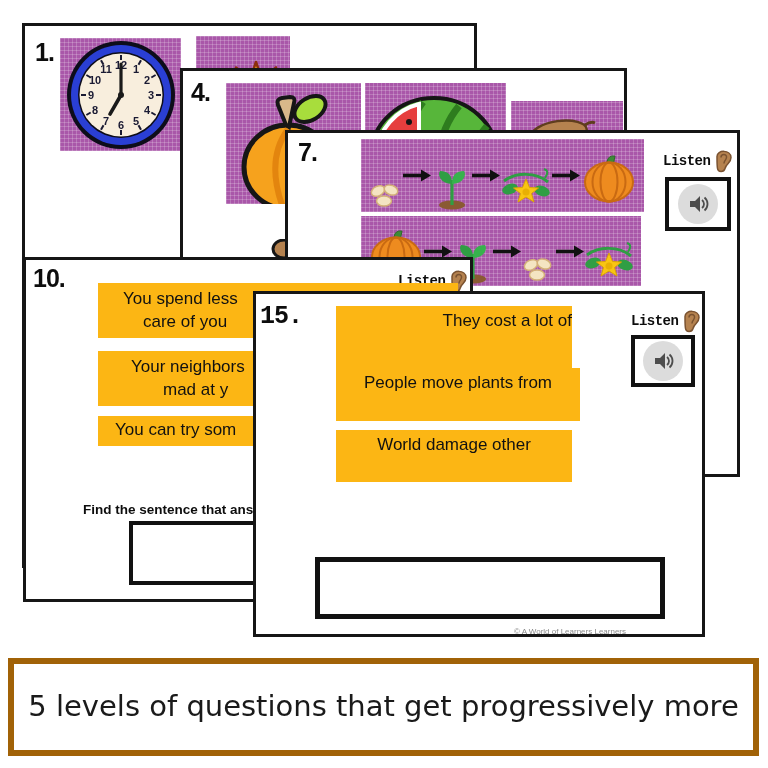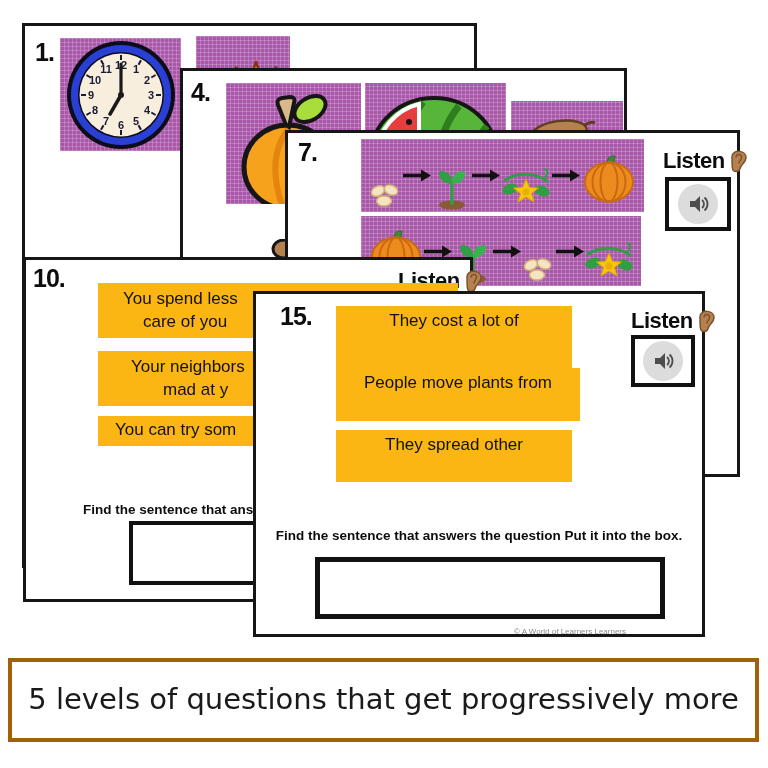--- a/index.html
+++ b/index.html
@@ -11,32 +11,32 @@
     background-image:
       repeating-linear-gradient(0deg, rgba(255,255,255,.20) 0 1px, transparent 1px 4px),
       repeating-linear-gradient(90deg, rgba(255,255,255,.20) 0 1px, transparent 1px 4px);}
   .strip{display:flex;align-items:center;justify-content:space-between;padding:0 8px;box-sizing:border-box;}
   .strip-item{display:flex;}
   .item-seeds{align-self:flex-end;margin-bottom:3px;}
   .item-sprout{align-self:flex-end;margin-bottom:2px;}
   .item-flower{align-self:flex-end;margin-bottom:4px;}
   .item-pumpkin{margin-top:4px;}
   .listenrow{position:absolute;display:flex;align-items:center;gap:4px;}
-  .listen-label{font-weight:800;font-size:22px;letter-spacing:-.5px;color:#0d0d0d;}
+  .listen-label{font-weight:800;font-size:14px;letter-spacing:-.5px;color:#0d0d0d;font-family:Liberation Mono, monospace;}
   .speakerbox{position:absolute;background:#fff;border:4px solid #111;box-sizing:border-box;
               display:flex;align-items:center;justify-content:center;}
   .spk-circle{width:40px;height:40px;border-radius:50%;background:#dcdcdc;
               display:flex;align-items:center;justify-content:center;}
   .ybox{position:absolute;background:#fcb614;color:#111;font-size:17px;line-height:1.35;box-sizing:border-box;}
   .ybox.centered{text-align:center;padding-top:4px;}
   .qline{position:absolute;font-weight:bold;font-size:13.5px;white-space:nowrap;color:#0d0d0d;}
   .ansbox{position:absolute;background:#fff;box-sizing:border-box;}
   .copyright{position:absolute;font-size:8px;color:#8a8a8a;white-space:nowrap;}
-  .caption{position:absolute;left:8px;top:658px;width:751px;height:84px;box-sizing:border-box;
-           border:4px solid #a16207;background:#fff;display:flex;flex-direction:column;
+  .caption{position:absolute;left:8px;top:658px;width:751px;height:98px;box-sizing:border-box;
+           border:6px solid #a16207;background:#fff;display:flex;flex-direction:column;
            align-items:center;justify-content:center;
            font-family:cursive,"DejaVu Sans",sans-serif;font-size:29px;line-height:1.28;color:#1a1a1a;}
   svg{display:block;}
 </style>
 </head>
 <body>
 
 <div class="stage">
 
   <div class="card" style="left:22px;top:23px;width:455px;height:545px;">
@@ -264,47 +264,46 @@
       <div style="padding-left:65px;">mad at y</div>
     </div>
     <div class="ybox" style="left:72px;top:156px;width:360px;height:30px;padding-top:3px;">
       <div style="padding-left:17px;">You can try som</div>
     </div>
     <div class="qline" style="left:57px;top:242px;">Find the sentence that answer</div>
     <div class="ansbox" style="left:103px;top:261px;width:340px;height:64px;border:4px solid #111;"></div>
   </div>
 
   <div class="card" style="left:253px;top:291px;width:452px;height:346px;">
-    <div class="cardnum" style="left:24px;top:8px;">15.</div>
-    <div class="ybox centered" style="left:80px;top:12px;width:236px;height:72px;">
+    <div class="cardnum" style="left:4px;top:8px;font-family:Liberation Mono, monospace;">15.</div>
+    <div class="ybox centered" style="left:80px;top:12px;width:236px;height:72px;text-align:right;">
       <div>They cost a lot of</div>
     </div>
     <div class="ybox centered" style="left:80px;top:74px;width:244px;height:53px;">
       <div>People move plants from</div>
     </div>
     <div class="ybox centered" style="left:80px;top:136px;width:236px;height:52px;">
-      <div>They spread other</div>
+      <div>World damage other</div>
     </div>
     <div class="listenrow" style="left:375px;top:13px;">
       <span class="listen-label">Listen</span>
       <svg width="20" height="27" viewBox="0 0 20 26">
         <path d="M3 9 C3 2 17 2 17 10 C17 16 12 16 11 21 C10 25 4 25 3.5 21 C3 18 3 13 3 9 Z" fill="#b5824f" stroke="#7a5230" stroke-width="1.5"></path>
         <path d="M7 10 C7 6 13 6 12.5 10 C12 13 10 13 10 16" fill="none" stroke="#7a5230" stroke-width="1.5"></path>
       </svg>
     </div>
     <div class="speakerbox" style="left:375px;top:41px;width:64px;height:52px;">
       <div class="spk-circle">
         <svg width="24" height="24" viewBox="0 0 24 24">
           <polygon points="4,9 9,9 14,4 14,20 9,15 4,15" fill="#4d4d4d"></polygon>
           <path d="M16 8 a5 5 0 0 1 0 8" stroke="#4d4d4d" fill="none" stroke-width="1.8"></path>
           <path d="M18.5 5.5 a8.5 8.5 0 0 1 0 13" stroke="#4d4d4d" fill="none" stroke-width="1.8"></path>
         </svg>
       </div>
     </div>
-    <div class="qline" style="left:0;right:0;top:234px;text-align:center;">Find the sentence that answers the question Put it into the box.</div>
     <div class="ansbox" style="left:59px;top:263px;width:350px;height:62px;border:5px solid #111;"></div>
     <div class="copyright" style="left:258px;top:333px;">© A World of Learners Learners</div>
   </div>
 
   <div class="caption">
     <div>5 levels of questions that get progressively more</div>
   </div>
 
 </div>
 

